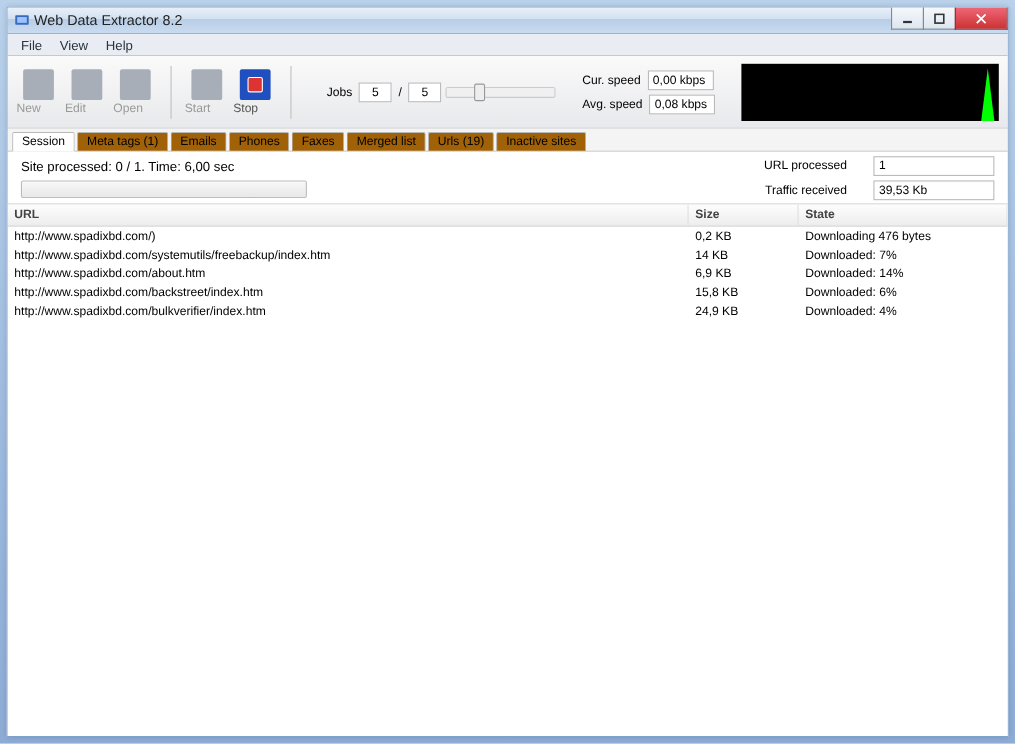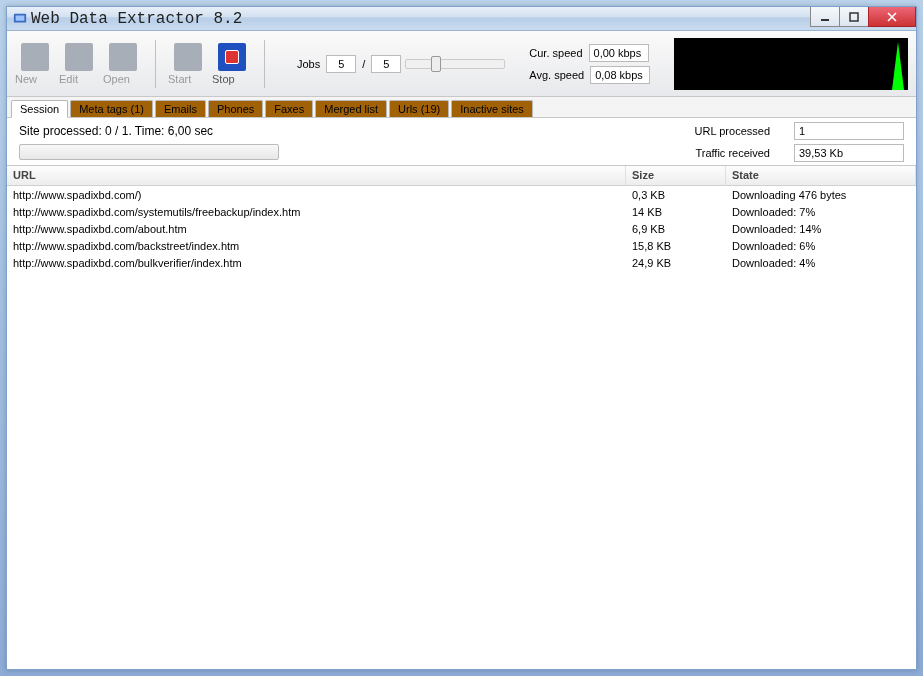--- a/index.html
+++ b/index.html
@@ -19,21 +19,21 @@
   box-shadow: 0 0 5px rgba(0,0,0,0.2);
 }
 .titlebar {
   height: 24px;
   background: linear-gradient(to bottom, #e9f0f8 0%, #d1e0f0 45%, #b8cee7 46%, #c9dbef 100%);
   display: flex; align-items: center;
   padding-left: 6px;
   border-bottom: 1px solid #9ab3d1;
 }
 .titlebar .appicon { width: 14px; height: 14px; margin-right: 4px; }
-.titlebar .title { font-size: 16px; color: #222; flex: 1; font-family: Liberation Mono, monospace; }
+.titlebar .title { font-size: 13px; color: #222; flex: 1; }
 .winbtns { display: flex; height: 100%; }
 .winbtn { width: 30px; height: 20px; display: flex; align-items: center; justify-content: center; margin-top:0; border: 1px solid #888; background: linear-gradient(#f5f8fb,#dde6f0); border-top:none; margin-left:-1px;}
 .winbtn.min svg,.winbtn.max svg{width:10px;height:10px;}
 .winbtn.close { width:48px; background: linear-gradient(#e67, #c33); border-color:#a22;}
 .menubar {
   height: 20px; background:#e9edf3;
   display:flex; align-items:center; gap:4px;
   padding: 0 6px;
   border-bottom:1px solid #c8c8c8;
 }
@@ -122,20 +122,25 @@
           </svg>
         </div>
       <div class="winbtn close">
           <svg width="12" height="10" viewBox="0 0 12 10">
             <path d="M2 1 L10 9 M10 1 L2 9" stroke="#fff" stroke-width="1.6"></path>
           </svg>
         </div>
     </div>
   </div>
 
+  <div class="menubar">
+    <span>File</span>
+    <span>View</span>
+    <span>Help</span>
+  </div>
 
   <div class="toolbar">
     <div class="tbtn disabled"><div class="ticon"></div><span>New</span></div>
     <div class="tbtn disabled"><div class="ticon"></div><span>Edit</span></div>
     <div class="tbtn disabled"><div class="ticon"></div><span>Open</span></div>
     <div class="tbsep"></div>
     <div class="tbtn disabled"><div class="ticon"></div><span>Start</span></div>
     <div class="tbtn stop"><div class="ticon"></div><span>Stop</span></div>
     <div class="tbsep"></div>
 
@@ -195,21 +200,21 @@
 
   <div class="table-area">
     <div class="thead">
       <div class="col url">URL</div>
       <div class="col size">Size</div>
       <div class="col state">State</div>
     </div>
     <div class="tbody" id="tbody">
         <div class="trow">
           <div class="col url">http://www.spadixbd.com/)</div>
-          <div class="col size">0,3 KB</div>
+          <div class="col size">0,2 KB</div>
           <div class="col state">Downloading 476 bytes</div>
         </div>
         <div class="trow">
           <div class="col url">http://www.spadixbd.com/systemutils/freebackup/index.htm</div>
           <div class="col size">14 KB</div>
           <div class="col state">Downloaded: 7%</div>
         </div>
         <div class="trow">
           <div class="col url">http://www.spadixbd.com/about.htm</div>
           <div class="col size">6,9 KB</div>

